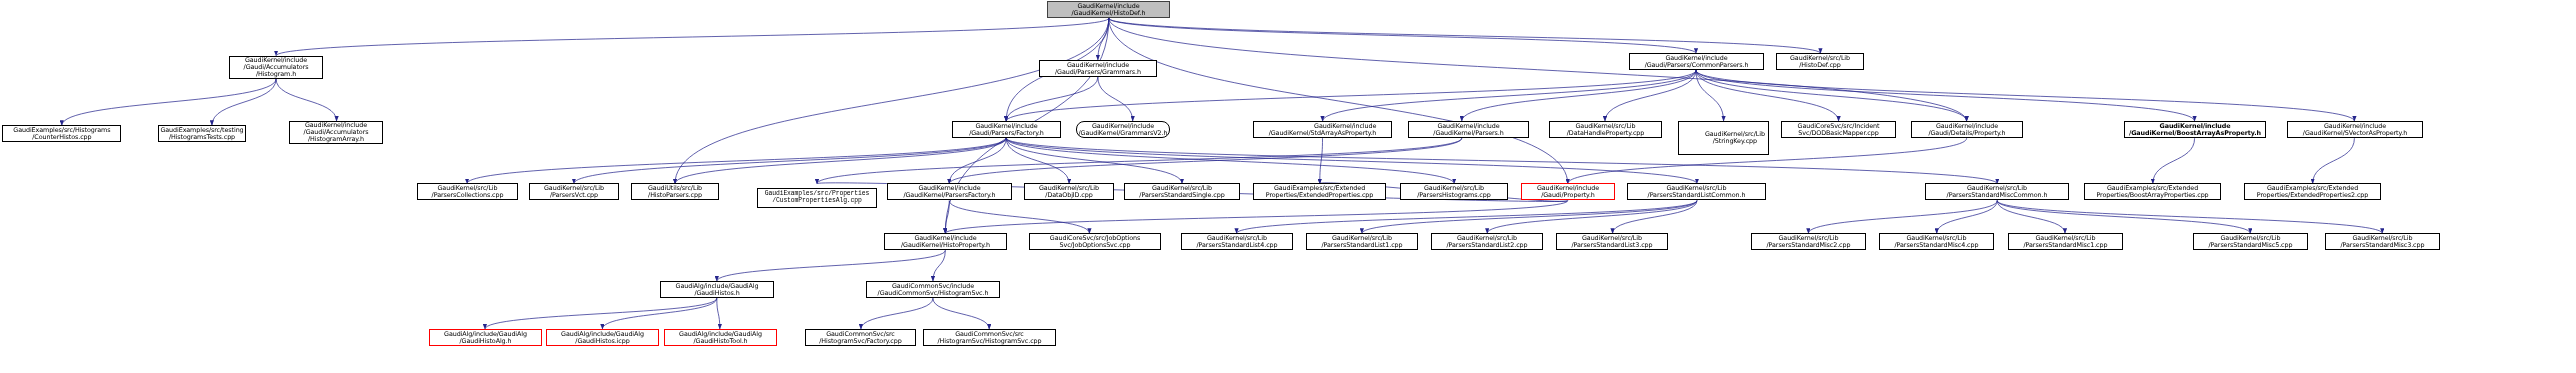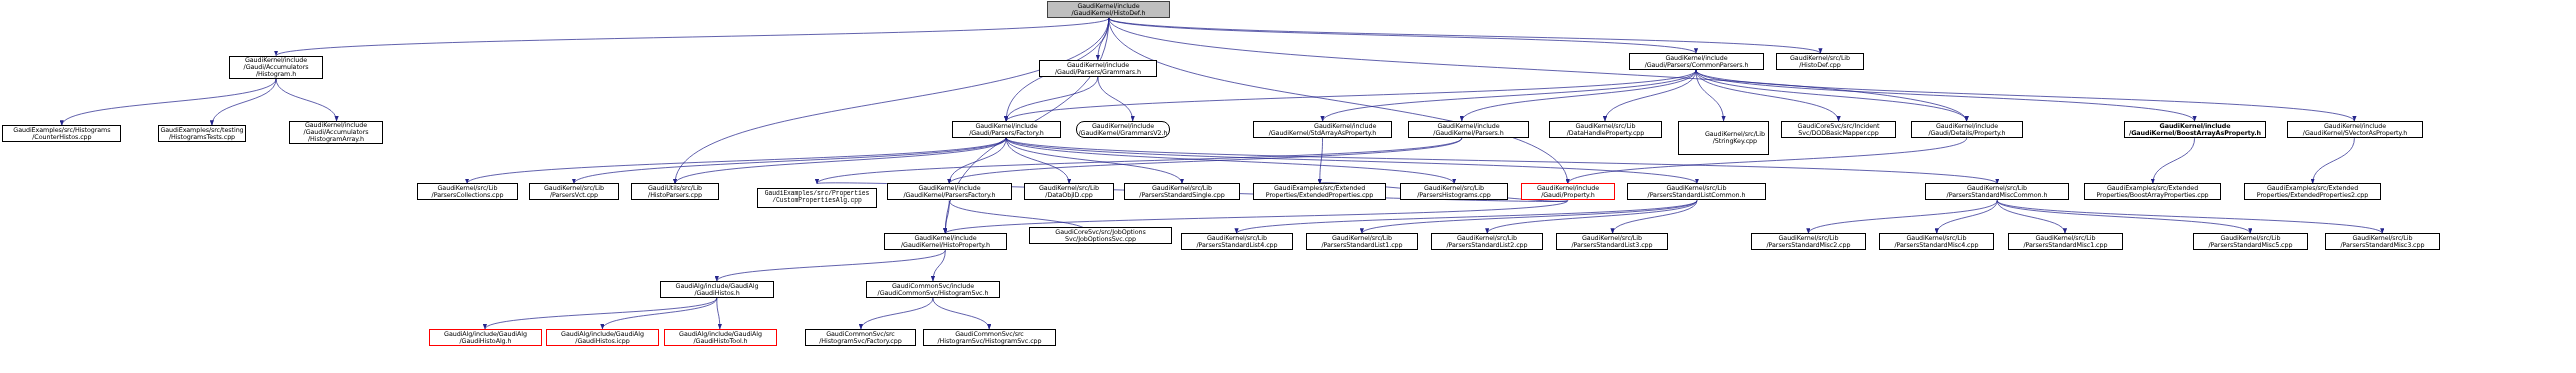--- a/index.html
+++ b/index.html
@@ -184,21 +184,21 @@
       <div class="node" style="left: 1627px; top: 183px; width: 139px; height: 17px;"><span class="lbl">GaudiKernel/src/Lib
 /ParsersStandardListCommon.h</span></div>
       <div class="node" style="left: 1925px; top: 183px; width: 144px; height: 17px;"><span class="lbl">GaudiKernel/src/Lib
 /ParsersStandardMiscCommon.h</span></div>
       <div class="node" style="left: 2084px; top: 183px; width: 137px; height: 17px;"><span class="lbl">GaudiExamples/src/Extended
 Properties/BoostArrayProperties.cpp</span></div>
       <div class="node" style="left: 2244px; top: 183px; width: 137px; height: 17px;"><span class="lbl">GaudiExamples/src/Extended
 Properties/ExtendedProperties2.cpp</span></div>
       <div class="node" style="left: 884px; top: 233px; width: 123px; height: 17px;"><span class="lbl">GaudiKernel/include
 /GaudiKernel/HistoProperty.h</span></div>
-      <div class="node" style="left: 1029px; top: 227px; width: 143px; height: 17px;"><span class="lbl">GaudiCoreSvc/src/JobOptions
+      <div class="node" style="left: 1029px; top: 233px; width: 132px; height: 17px;"><span class="lbl">GaudiCoreSvc/src/JobOptions
 Svc/JobOptionsSvc.cpp</span></div>
       <div class="node" style="left: 1181px; top: 233px; width: 112px; height: 17px;"><span class="lbl">GaudiKernel/src/Lib
 /ParsersStandardList4.cpp</span></div>
       <div class="node" style="left: 1306px; top: 233px; width: 112px; height: 17px;"><span class="lbl">GaudiKernel/src/Lib
 /ParsersStandardList1.cpp</span></div>
       <div class="node" style="left: 1431px; top: 233px; width: 112px; height: 17px;"><span class="lbl">GaudiKernel/src/Lib
 /ParsersStandardList2.cpp</span></div>
       <div class="node" style="left: 1556px; top: 233px; width: 112px; height: 17px;"><span class="lbl">GaudiKernel/src/Lib
 /ParsersStandardList3.cpp</span></div>
       <div class="node" style="left: 1751px; top: 233px; width: 115px; height: 17px;"><span class="lbl">GaudiKernel/src/Lib

